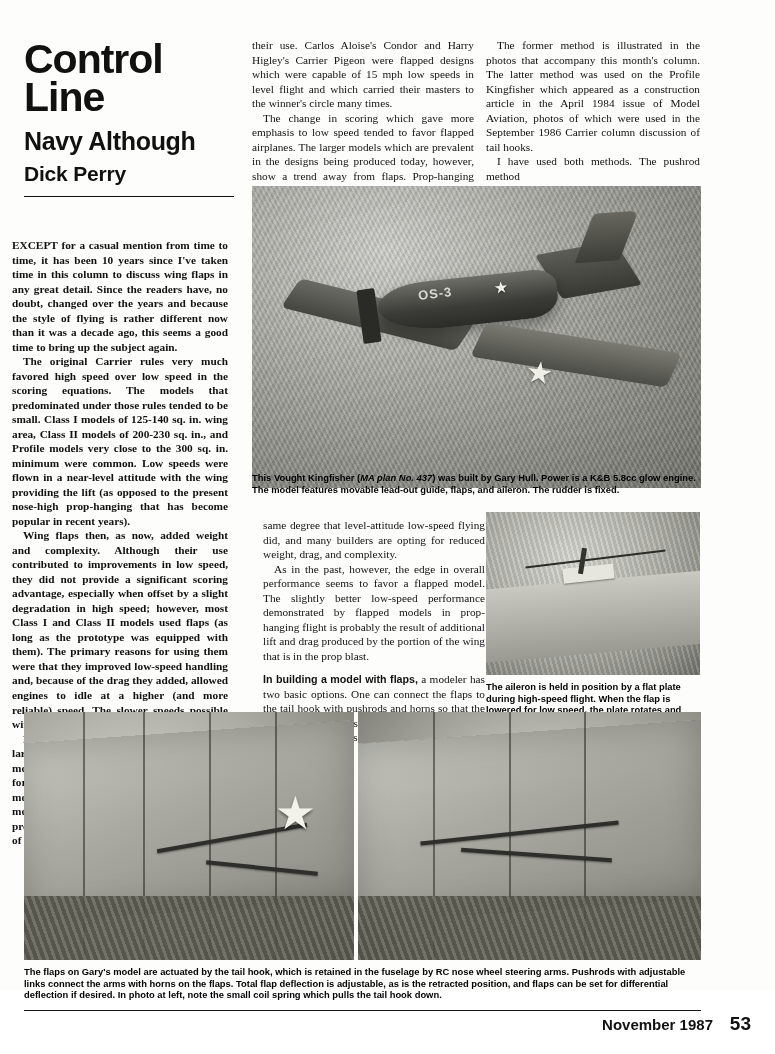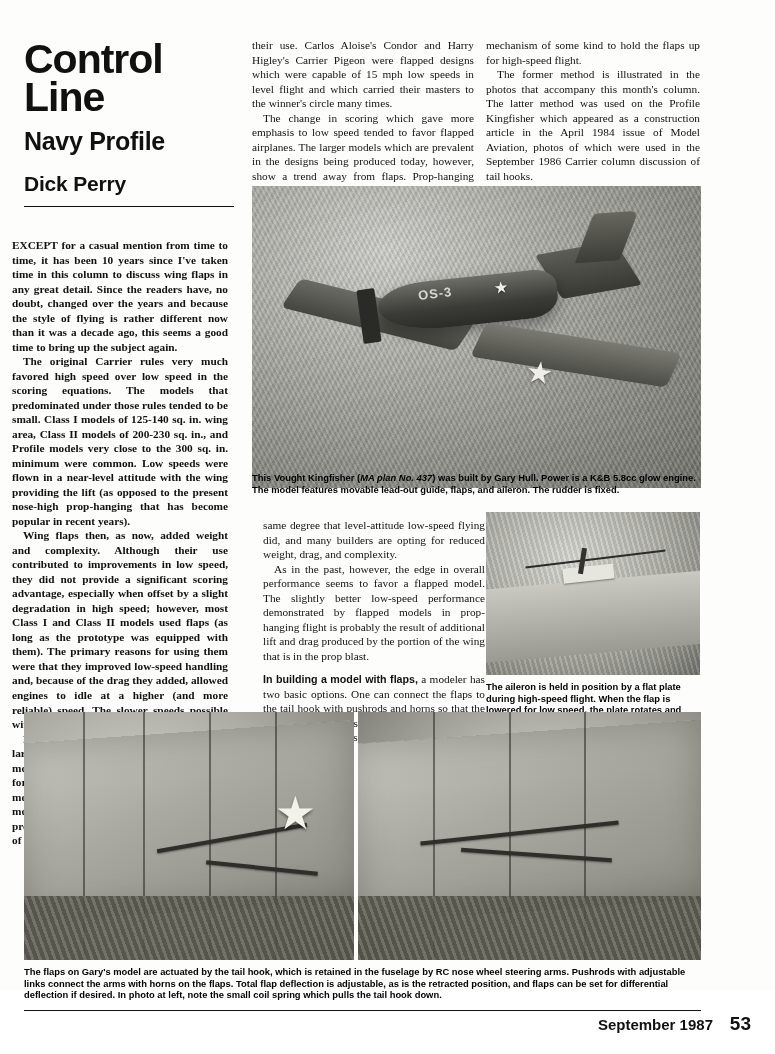--- a/index.html
+++ b/index.html
@@ -44,21 +44,21 @@
     font-weight: bold;
     font-size: 25px;
     line-height: 1.05;
     margin-top: 12px;
     letter-spacing: -0.3px;
   }
   .mast-author {
     font-family: "Liberation Sans", sans-serif;
     font-weight: bold;
     font-size: 21px;
-    margin-top: 17px;
+    margin-top: 7px;
     letter-spacing: -0.2px;
   }
   .rule {
     border: none;
     border-top: 1.5px solid #111;
     margin: 10px 0 8px 0;
   }
 
   
   .col {
@@ -263,39 +263,38 @@
   }
 </style>
 </head>
 <body>
 
 <div class="page">
 
   <div class="masthead">
     <div class="mast-title">Control</div>
     <div class="mast-title">Line</div>
-    <div class="mast-sub">Navy Profile</div>
+    <div class="mast-sub">Navy Although</div>
     <div class="mast-author">Dick Perry</div>
     <hr class="rule">
   </div>
 
   <div class="col col-1">
     <p class="first">EXCEPT for a casual mention from time to time, it has been 10 years since I've taken time in this column to discuss wing flaps in any great detail. Since the readers have, no doubt, changed over the years and because the style of flying is rather different now than it was a decade ago, this seems a good time to bring up the subject again.</p>
     <p>The original Carrier rules very much favored high speed over low speed in the scoring equations. The models that predominated under those rules tended to be small. Class I models of 125-140 sq. in. wing area, Class II models of 200-230 sq. in., and Profile models very close to the 300 sq. in. minimum were common. Low speeds were flown in a near-level attitude with the wing providing the lift (as opposed to the present nose-high prop-hanging that has become popular in recent years).</p>
     <p>Wing flaps then, as now, added weight and complexity. Although their use contributed to improvements in low speed, they did not provide a significant scoring advantage, especially when offset by a slight degradation in high speed; however, most Class I and Class II models used flaps (as long as the prototype was equipped with them). The primary reasons for using them were that they improved low-speed handling and, because of the drag they added, allowed engines to idle at a higher (and more reliable) speed. The slower speeds possible with flaps also made landings easier.</p>
     <p>Profile models, with their lighter weights, larger wings, and RC engines which idled more slowly and reliably, did not need flaps for the same reasons that Class I and II models needed them. Their use on Profile models was largely a matter of personal preference, though achieving the last margin of performance generally dictated</p>
   </div>
 
   <div class="col col-2">
     <p class="first">their use. Carlos Aloise's Condor and Harry Higley's Carrier Pigeon were flapped designs which were capable of 15 mph low speeds in level flight and which carried their masters to the winner's circle many times.</p>
     <p>The change in scoring which gave more emphasis to low speed tended to favor flapped airplanes. The larger models which are prevalent in the designs being produced today, however, show a trend away from flaps. Prop-hanging low-speed flight does not benefit from flaps to the</p>
   </div>
 
   <div class="col col-3">
-    <p class="first">mechanism of some kind to hold the flaps up for high-speed flight.</p>
     <p>The former method is illustrated in the photos that accompany this month's column. The latter method was used on the Profile Kingfisher which appeared as a construction article in the April 1984 issue of Model Aviation, photos of which were used in the September 1986 Carrier column discussion of tail hooks.</p>
     <p>I have used both methods. The pushrod method</p>
     <div class="cont">Continued on page 172</div>
   </div>
 
   <div class="photo" id="photo-kingfisher">
     <div class="grass"></div>
     <div class="pl" id="kf-wing-left"></div>
     <div class="pl" id="kf-tail"></div>
     <div class="pl" id="kf-fin"></div>
@@ -345,16 +344,16 @@
     <div class="rib" style="left:44%;"></div>
     <div class="rib" style="left:66%;"></div>
     <div class="hookbar" style="left:18%; top:48%; width:58%; transform:rotate(-6deg);"></div>
     <div class="hookbar" style="left:30%; top:57%; width:44%; transform:rotate(4deg);"></div>
     <div class="grassbot"></div>
   </div>
 
   <div class="caption" id="cap-bottom">The flaps on Gary's model are actuated by the tail hook, which is retained in the fuselage by RC nose wheel steering arms. Pushrods with adjustable links connect the arms with horns on the flaps. Total flap deflection is adjustable, as is the retracted position, and flaps can be set for differential deflection if desired. In photo at left, note the small coil spring which pulls the tail hook down.</div>
 
   <div class="footer-rule"></div>
-  <div id="footer-date">September 1987</div>
+  <div id="footer-date">November 1987</div>
   <div id="footer-page">53</div>
 
 </div>
 
 </body></html>

